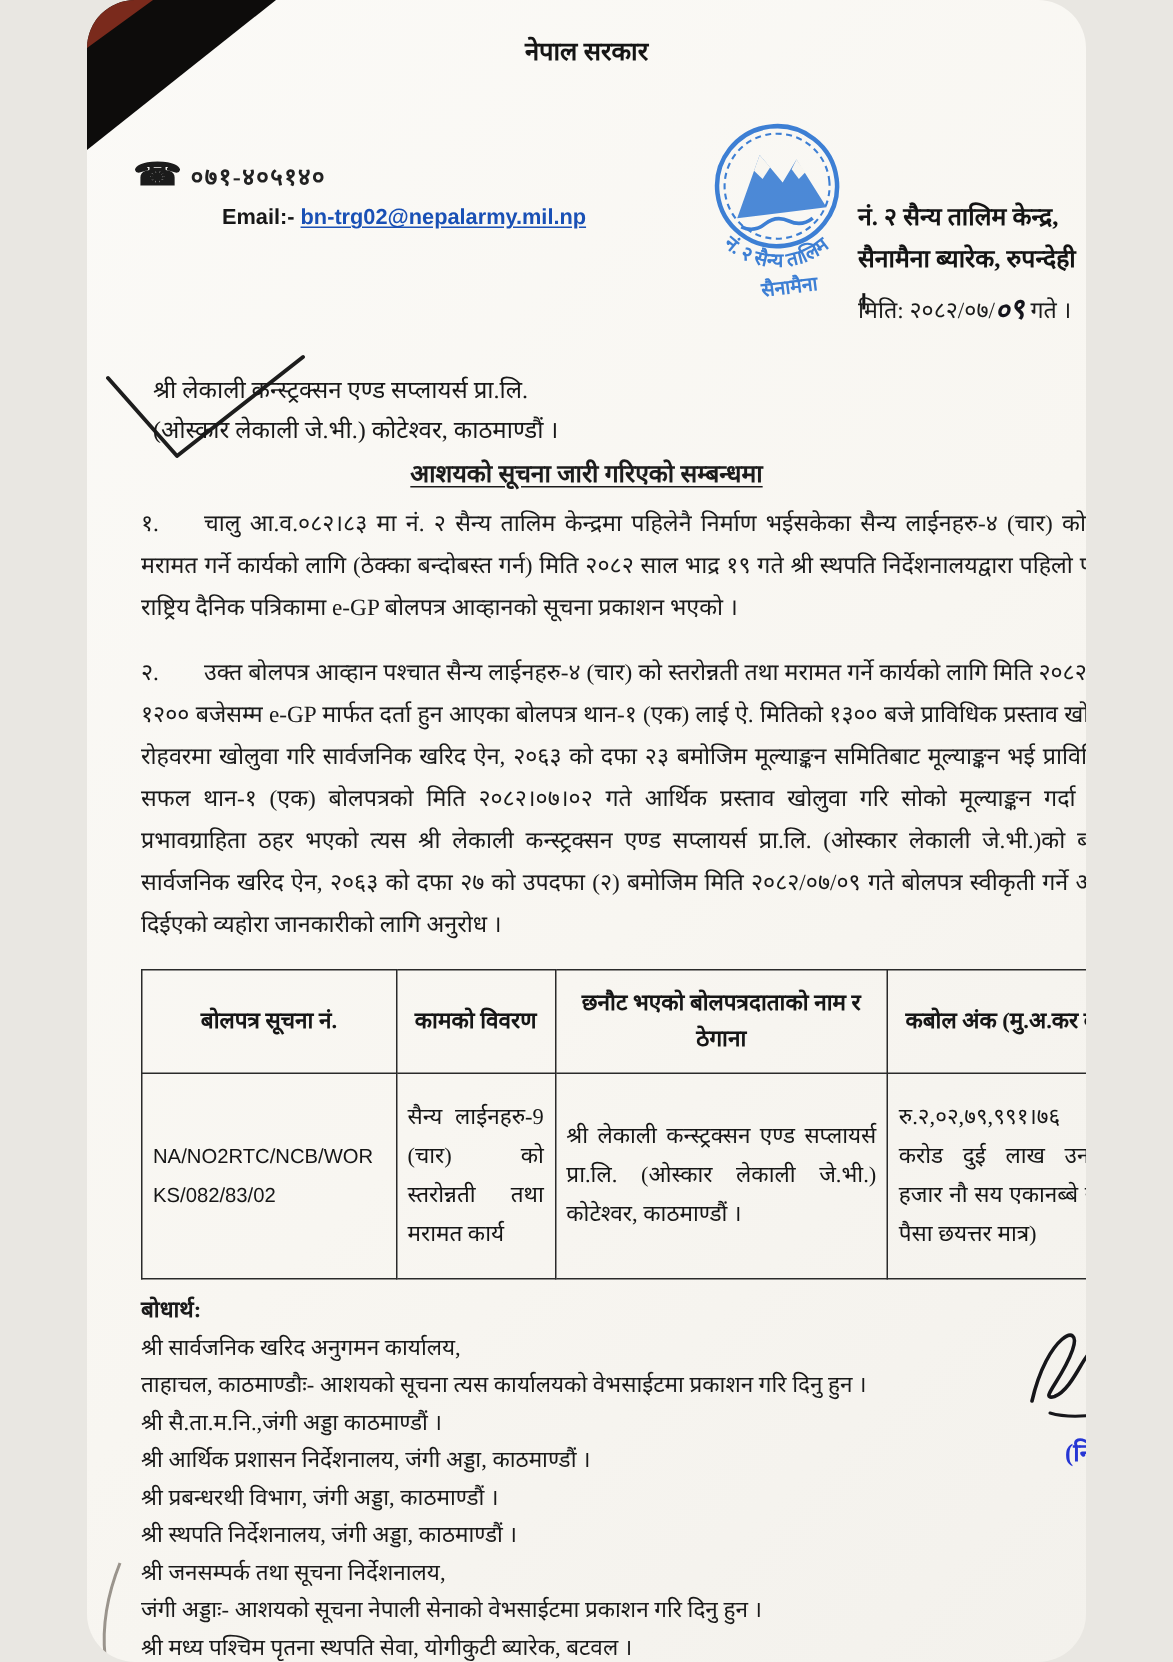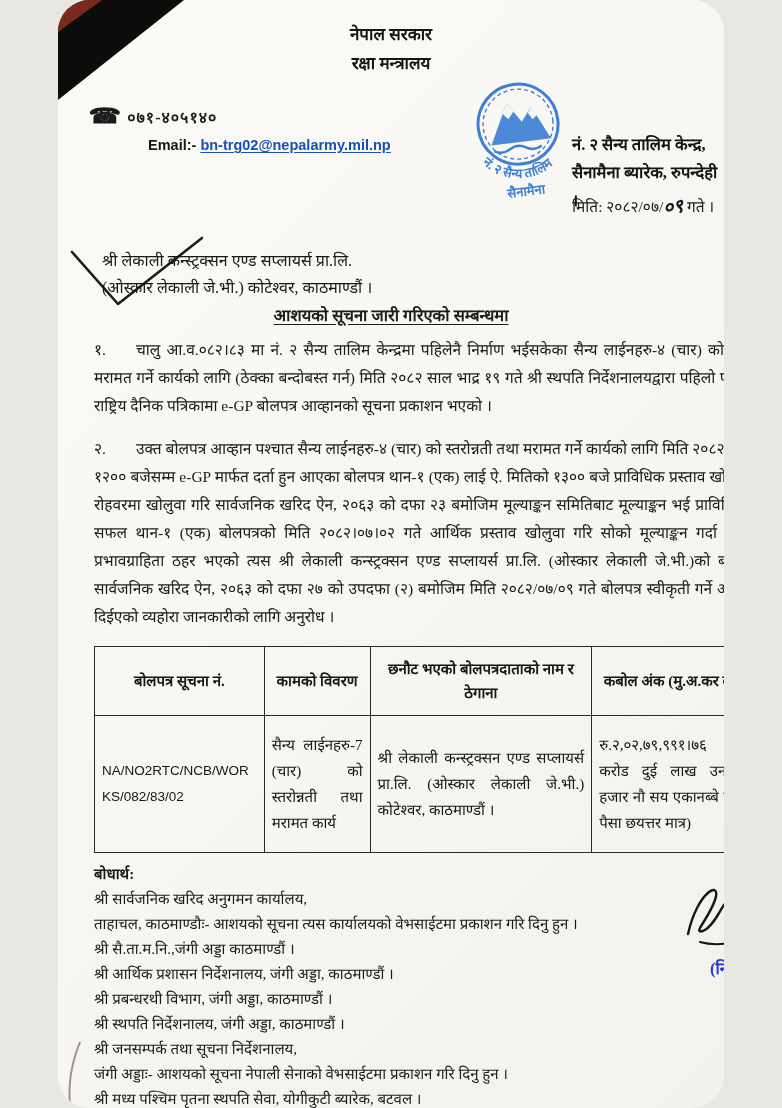--- a/index.html
+++ b/index.html
@@ -99,21 +99,20 @@
 </head>
 <body>
 
 <div class="page">
 
   <div class="corner-black"></div>
   <div class="corner-red"></div>
 
   <div class="gov-header">
     <div>नेपाल सरकार</div>
-    <div>रक्षा मन्त्रालय</div>
   </div>
 
   <svg class="seal" viewBox="0 0 118 132">
     <g stroke="#3d7fd4" fill="none">
       <circle cx="59" cy="50" r="40" stroke-width="3"></circle>
       <circle cx="59" cy="50" r="35" stroke-width="1.4" stroke-dasharray="4 3"></circle>
     </g>
     <g>
       <path d="M30 68 L50 28 L63 48 L74 34 L90 68 Z" fill="#3d7fd4" opacity="0.92"></path>
       <path d="M45 38 L50 28 L56 37 L50 44 Z" fill="#f8f6f1"></path>
@@ -177,21 +176,21 @@
       <tbody>
           <tr>
         <th>बोलपत्र सूचना नं.</th>
         <th>कामको विवरण</th>
         <th>छनौट भएको बोलपत्रदाताको नाम र ठेगाना</th>
         <th>कबोल अंक (मु.अ.कर बाहेक)</th>
         <th>कै.</th>
       </tr>
       <tr>
         <td class="c-notice">NA/NO2RTC/NCB/WORKS/082/83/02</td>
-        <td class="c-work">सैन्य लाईनहरु-7 (चार) को स्तरोन्नती तथा मरामत कार्य</td>
+        <td class="c-work">सैन्य लाईनहरु-9 (चार) को स्तरोन्नती तथा मरामत कार्य</td>
         <td class="c-bidder">श्री लेकाली कन्स्ट्रक्सन एण्ड सप्लायर्स प्रा.लि. (ओस्कार लेकाली जे.भी.) कोटेश्वर, काठमाण्डौं ।</td>
         <td class="c-amount">रु.२,०२,७९,९९१।७६ (दुई करोड दुई लाख उनान्असी हजार नौ सय एकानब्बे रुपैयाँ र पैसा छयत्तर मात्र)</td>
         <td class="c-remarks"></td>
       </tr>
     </tbody>
       </table>
 
     <div class="cc-block">
       <div class="cc-title">बोधार्थ:</div>
       <div class="cc-line">श्री सार्वजनिक खरिद अनुगमन कार्यालय,</div>

